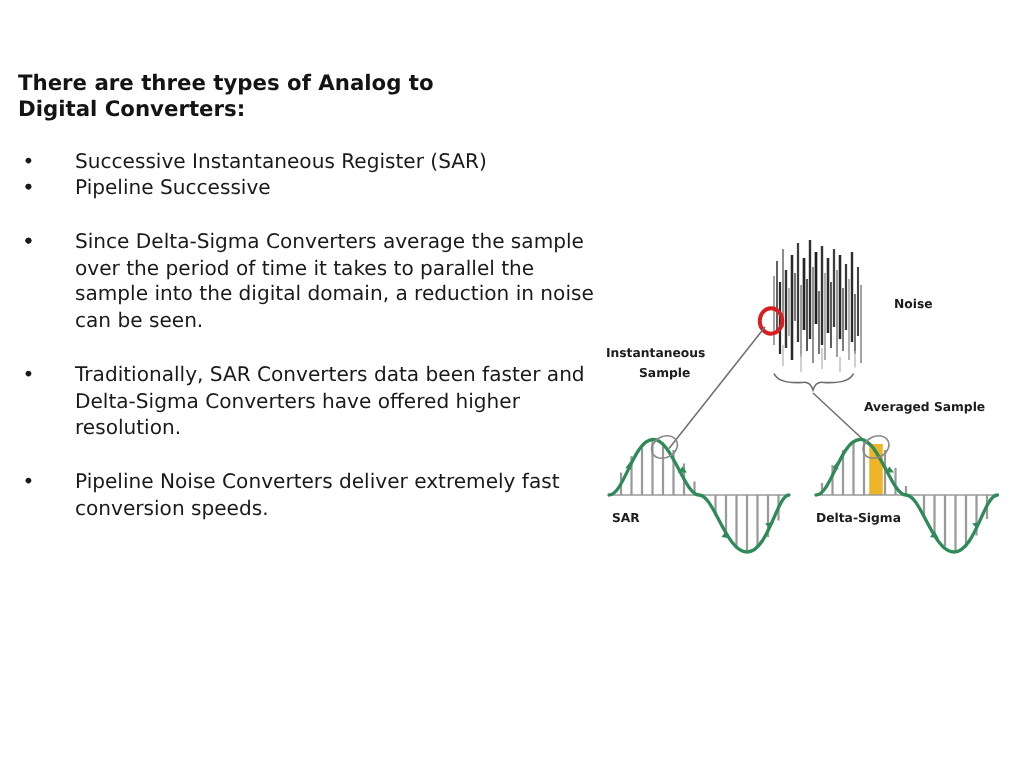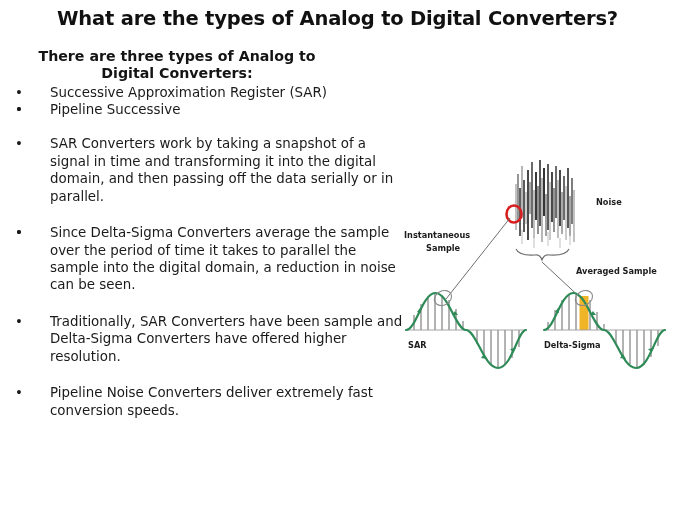--- a/index.html
+++ b/index.html
@@ -39,22 +39,21 @@
     top: 48px;
     width: 395px;
   }
   .intro-heading {
     font-family: "DejaVu Sans", sans-serif;
     font-size: 14.2px;
     font-weight: bold;
     color: #141414;
     line-height: 1.22;
     width: 330px;
-    margin: 0 0 1px 0;
-    text-align: center;
+    margin: 0 0 17px 0;
   }
 
   .bullet-list {
     list-style: none;
     margin: 0;
     padding: 0;
   }
   .bullet-row {
     position: relative;
     padding-left: 38px;
@@ -92,55 +91,53 @@
     font-size: 8.2px;
     font-weight: bold;
     fill: #1c1c1c;
   }
 </style>
 </head>
 <body>
 
 <div id="slide">
 
-  <div id="slide-title">What are the types of Analog to Digital Converters?</div>
 
   <div id="content-column">
 
     <p class="intro-heading">There are three types of Analog to Digital Converters:</p>
 
     <ul class="bullet-list tight">
       <li class="bullet-row">
         <span class="dot">•</span>
-        <span>Successive Approximation Register (SAR)</span>
+        <span>Successive Instantaneous Register (SAR)</span>
       </li>
       <li class="bullet-row">
         <span class="dot">•</span>
       </li>
       <li class="bullet-row">
         <span class="dot">•</span>
         <span>Pipeline Successive</span>
       </li>
     </ul>
 
     <ul class="bullet-list spaced">
       <li class="bullet-row">
         <span class="dot">•</span>
-        <span>SAR Converters work by taking a snapshot of a signal in time and transforming it into the digital domain, and then passing off the data serially or in parallel.</span>
       </li>
       <li class="bullet-row">
         <span class="dot">•</span>
       </li>
       <li class="bullet-row">
         <span class="dot">•</span>
         <span>Since Delta-Sigma Converters average the sample over the period of time it takes to parallel the sample into the digital domain, a reduction in noise can be seen.</span>
       </li>
       <li class="bullet-row">
         <span class="dot">•</span>
-        <span>Traditionally, SAR Converters have been sample and Delta-Sigma Converters have offered higher resolution.</span>
+        <span>Traditionally, SAR Converters data been faster and Delta-Sigma Converters have offered higher resolution.</span>
       </li>
       <li class="bullet-row">
         <span class="dot">•</span>
         <span>Pipeline Noise Converters deliver extremely fast conversion speeds.</span>
       </li>
     </ul>
 
   </div>
 
   <div id="diagram">

